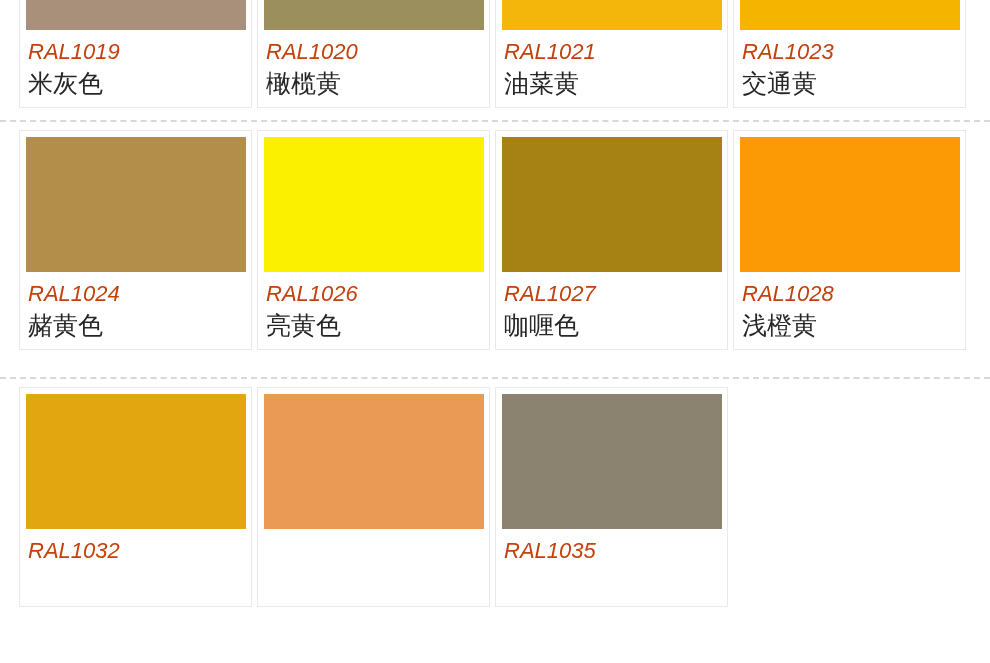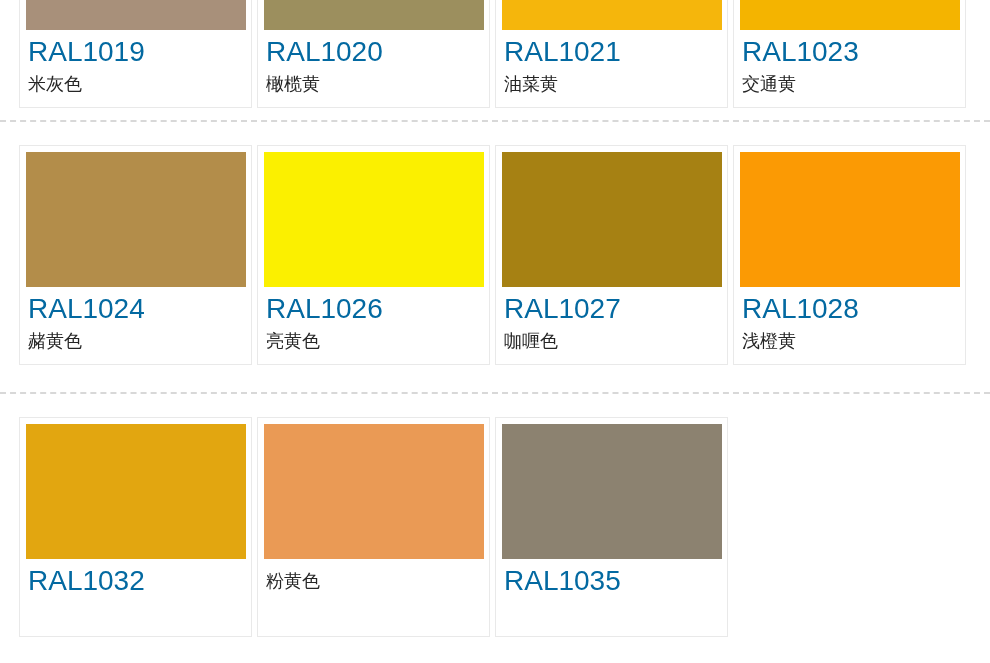--- a/index.html
+++ b/index.html
@@ -42,21 +42,20 @@
   .row-band.clipped {
     height: 112px;
     overflow: hidden;
   }
   .row-band.clipped .card {
     margin-top: -112px;
   }
 
   .row-band.full {
     height: 239px;
-    margin-top: 15px;
   }
 
   
   .card {
     box-sizing: border-box;
     width: 233px;
     background: #ffffff;
     border: 1px solid #e9e9e9;
     padding: 6px 6px 0 6px;
     height: 220px;
@@ -66,29 +65,30 @@
     width: 220px;
     height: 135px;
     display: block;
   }
 
   .card-labels {
     padding: 6px 0 0 2px;
   }
 
   .ral-code {
-    font-size: 28px;
+    font-size: 22px;
     line-height: 32px;
-    color: #0369a1;
+    color: #c2410c;
     letter-spacing: 0px;
     white-space: nowrap;
+    font-style: italic;
   }
 
   .ral-name {
-    font-size: 18px;
+    font-size: 25px;
     line-height: 31px;
     color: #262626;
     white-space: nowrap;
     font-family: "DejaVu Sans", "Liberation Sans", sans-serif;
   }
 
   
   .divider {
     width: 990px;
     height: 18px;
@@ -177,21 +177,20 @@
       <div class="row-grid">
         <div class="card">
           <div class="swatch" style="background-color: rgb(226, 166, 16);"></div>
           <div class="card-labels">
             <div class="ral-code">RAL1032</div>
           </div>
         </div>
         <div class="card">
           <div class="swatch" style="background-color: rgb(234, 154, 85);"></div>
           <div class="card-labels">
-            <div class="ral-name">粉黄色</div>
           </div>
         </div>
         <div class="card">
           <div class="swatch" style="background-color: rgb(140, 130, 112);"></div>
           <div class="card-labels">
             <div class="ral-code">RAL1035</div>
           </div>
         </div>
       </div>
     </div>

